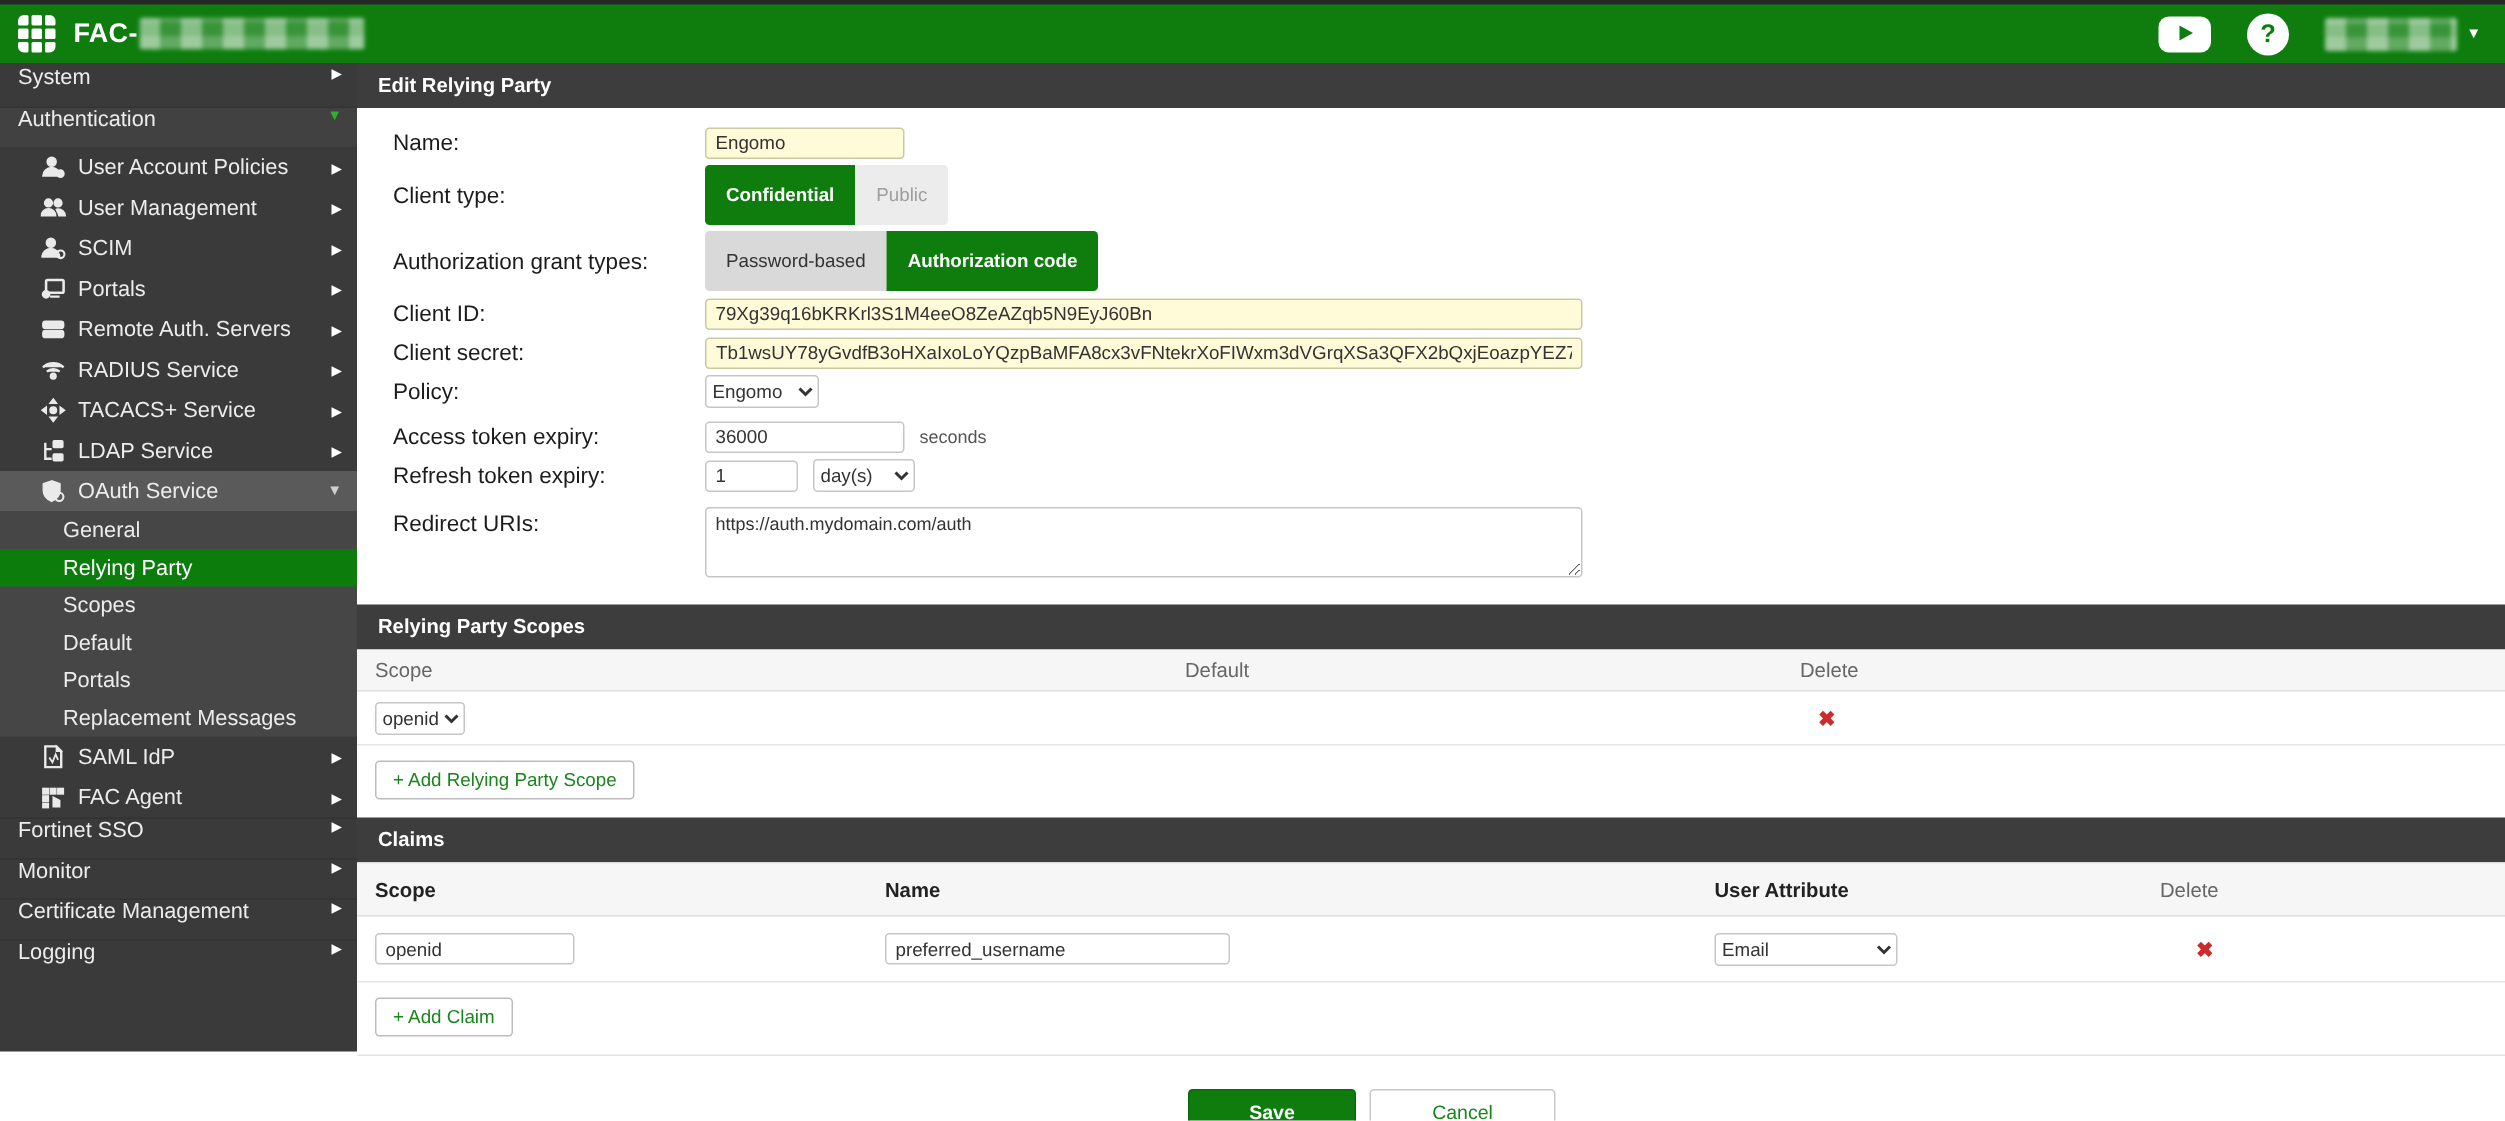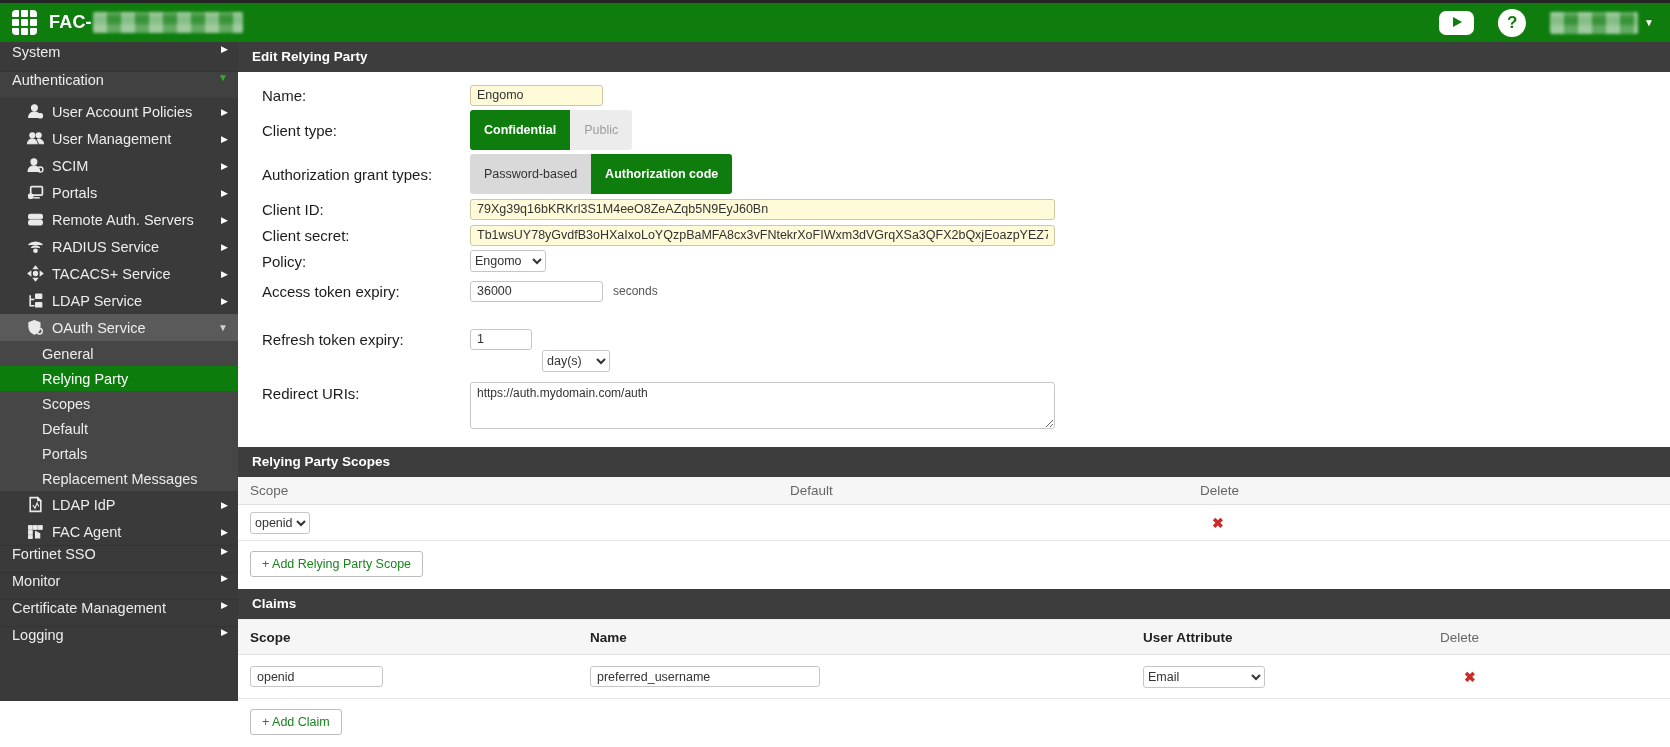--- a/index.html
+++ b/index.html
@@ -280,21 +280,21 @@
       </div>
 
       <div class="nav-sub">
         <span class="micon">
           <svg viewBox="0 0 16 16">
               <path d="M3 1.5h7l3 3V14.5H3z" fill="none" stroke-width="1.5"></path>
               <path d="M10 1.5v3h3z"></path>
               <path d="M5.5 8.5l2 3 2-5 1.5 3.5" fill="none" stroke-width="1.1"></path>
             </svg>
         </span>
-        <span>LDAP IdP</span>
+        <span>SAML IdP</span>
         <span class="arrow">▶</span>
       </div>
       <div class="nav-sub">
         <span class="micon">
           <svg viewBox="0 0 16 16">
               <rect x="1.5" y="2.5" width="3.4" height="3.4"></rect>
               <rect x="6.2" y="2.5" width="3.4" height="3.4"></rect>
               <rect x="10.9" y="2.5" width="3.4" height="3.4"></rect>
               <rect x="1.5" y="7.2" width="3.4" height="3.4"></rect>
               <rect x="1.5" y="11.9" width="3.4" height="2.6"></rect>
@@ -362,21 +362,21 @@
       </div>
       <div class="frow" style="margin-top:8px;">
         <span class="flabel">Access token expiry:</span>
         <input class="inp white w-num" value="36000" style="">
         <span class="unit">seconds</span>
       </div>
       <div class="frow">
         <span class="flabel">Refresh token expiry:</span>
         <input class="inp white w-tiny" value="1" style="">
         <span class="gap8"></span>
-        <select class="sel" style="width:68px;margin-top:44px;">
+        <select class="sel" style="width:68px;">
           <option>day(s)</option>
         </select>
       </div>
       <div class="frow top">
         <span class="flabel">Redirect URIs:</span>
         <textarea class="ta" style="">https://auth.mydomain.com/auth</textarea>
       </div>
     </div>
 
     <div class="section-bar">Relying Party Scopes</div>

